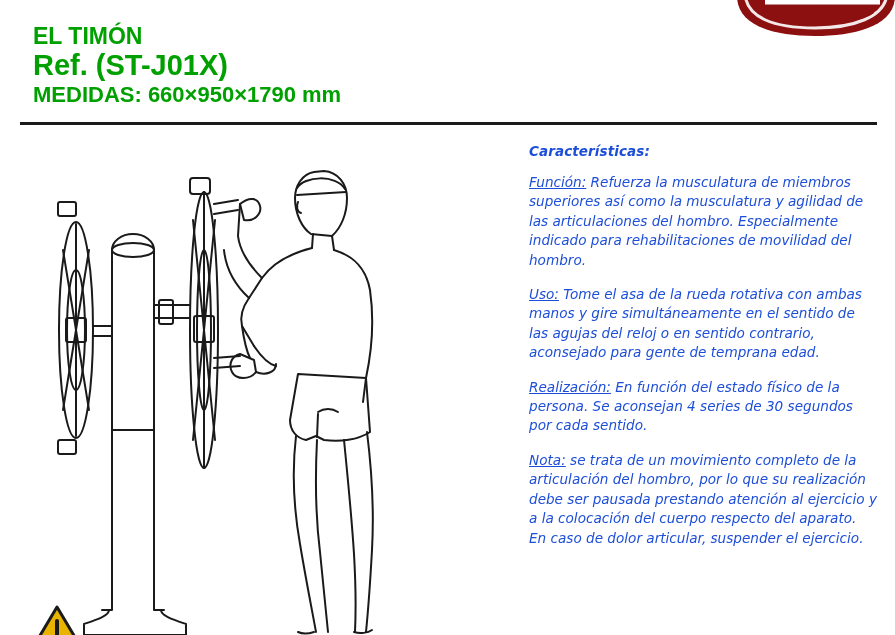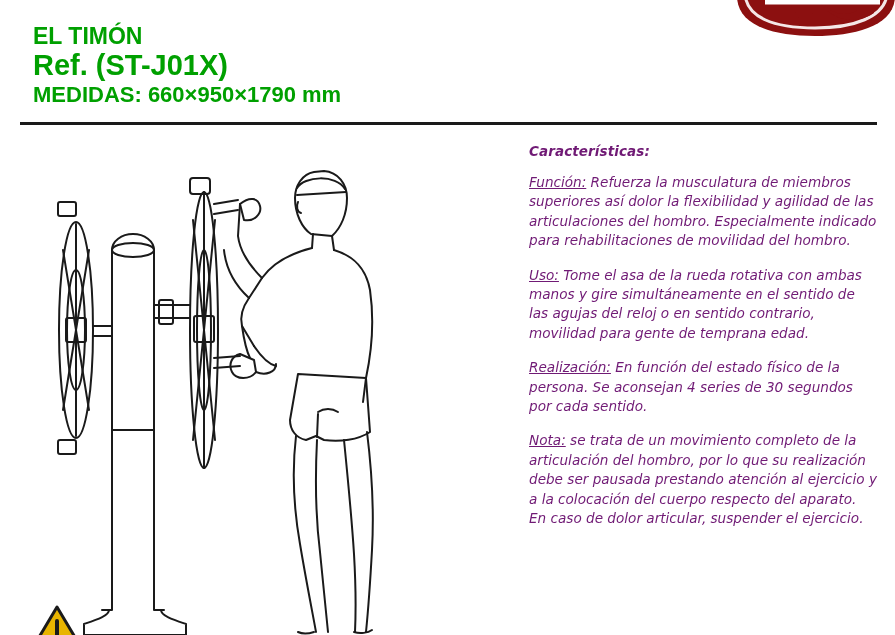--- a/index.html
+++ b/index.html
@@ -73,21 +73,21 @@
     width: 54px;
     height: 46px;
   }
 
   
   .text-col {
     position: absolute;
     left: 529px;
     top: 143px;
     width: 348px;
-    color: #701a75;
+    color: #1d4ed8;
     font-family: "DejaVu Sans", sans-serif;
   }
   .caract-head {
     font-size: 13.5px;
     font-weight: bold;
     font-style: italic;
     margin-bottom: 14px;
     letter-spacing: 0.1px;
   }
   .para {
@@ -235,25 +235,25 @@
     <path d="M27 2 L52 44 L2 44 Z" fill="#e8b400" stroke="#1a1a1a" stroke-width="3" stroke-linejoin="round"></path>
     <path d="M27 16 L27 32" stroke="#1a1a1a" stroke-width="4" stroke-linecap="round"></path>
     <circle cx="27" cy="38" r="2.4" fill="#1a1a1a"></circle>
   </svg>
 </div>
 
 <div class="text-col">
   <div class="caract-head">Características:</div>
 
   <div class="para">
-    <span class="lead">Función:</span><span> Refuerza la musculatura de miembros superiores así dolor la flexibilidad y agilidad de las articulaciones del hombro. Especialmente indicado para rehabilitaciones de movilidad del hombro.</span>
-  </div>
-
-  <div class="para">
-    <span class="lead">Uso:</span><span> Tome el asa de la rueda rotativa con ambas manos y gire simultáneamente en el sentido de las agujas del reloj o en sentido contrario, movilidad para gente de temprana edad.</span>
+    <span class="lead">Función:</span><span> Refuerza la musculatura de miembros superiores así como la musculatura y agilidad de las articulaciones del hombro. Especialmente indicado para rehabilitaciones de movilidad del hombro.</span>
+  </div>
+
+  <div class="para">
+    <span class="lead">Uso:</span><span> Tome el asa de la rueda rotativa con ambas manos y gire simultáneamente en el sentido de las agujas del reloj o en sentido contrario, aconsejado para gente de temprana edad.</span>
   </div>
 
   <div class="para">
     <span class="lead">Realización:</span><span> En función del estado físico de la persona. Se aconsejan 4 series de 30 segundos por cada sentido.</span>
   </div>
 
   <div class="para">
     <span class="lead">Nota:</span><span> se trata de un movimiento completo de la articulación del hombro, por lo que su realización debe ser pausada prestando atención al ejercicio y a la colocación del cuerpo respecto del aparato. En caso de dolor articular, suspender el ejercicio.</span>
   </div>
 </div>

